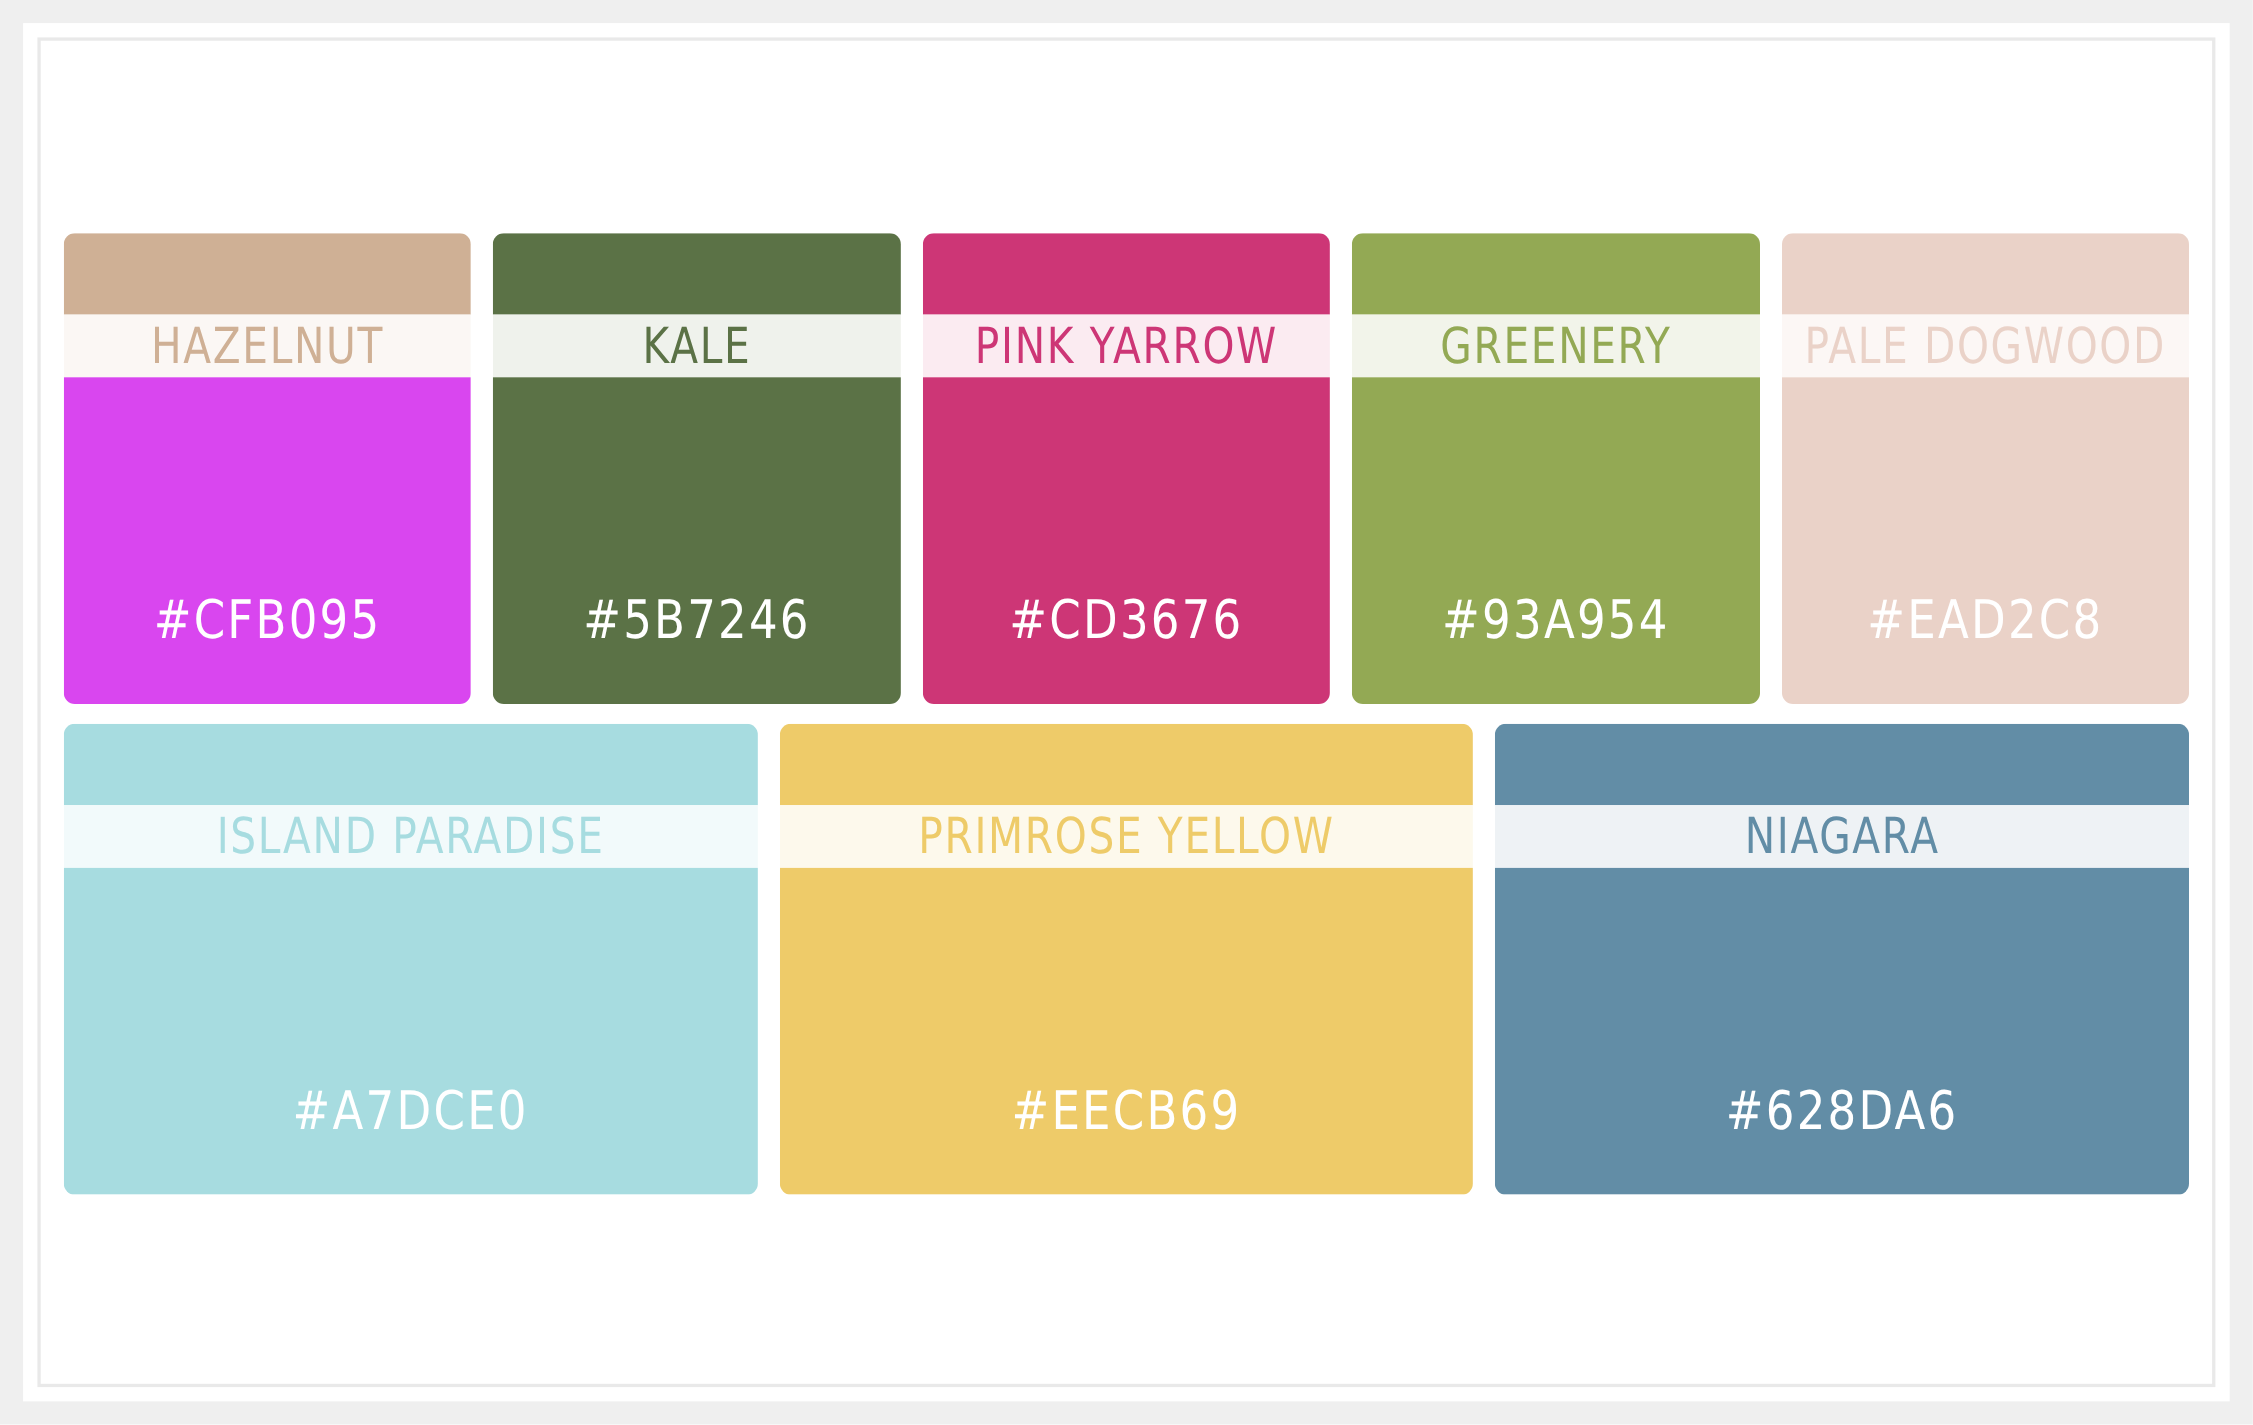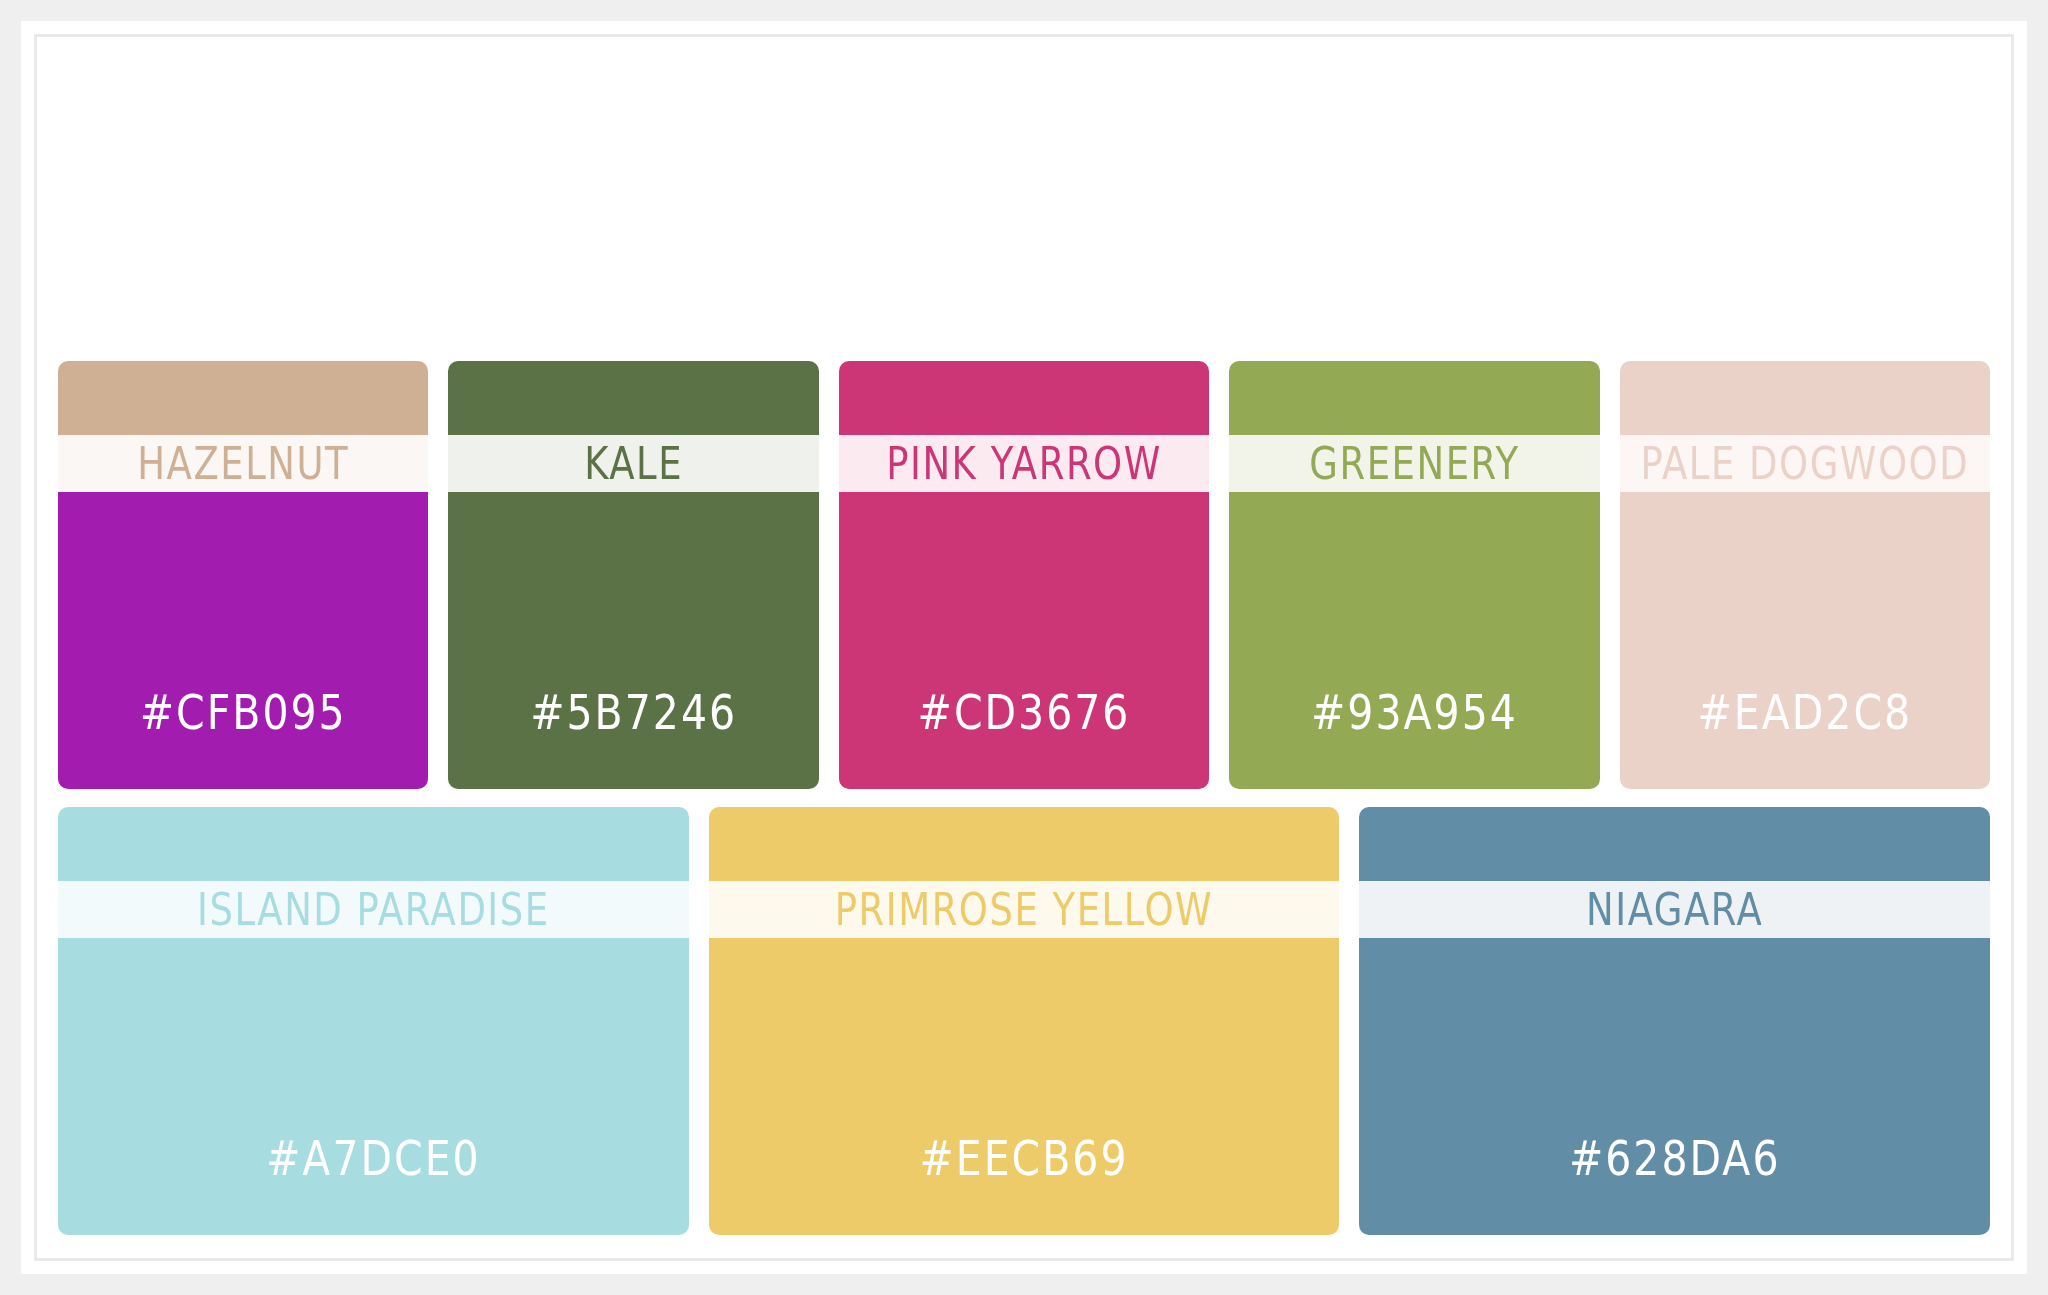--- a/index.html
+++ b/index.html
@@ -40,21 +40,21 @@
   }
   .stage {
     position: absolute;
     left: 0; top: 0;
     width: 2048px;
     height: 1295px;
     box-sizing: border-box;
     padding: 62px 58px 60px 58px;
     display: flex;
     flex-direction: column;
-    justify-content: flex-end;
+    justify-content: center;
   }
 
   
   .row {
     display: flex;
     gap: 20px;
     height: 428px;
     flex: 0 0 auto;
   }
   .row + .row { margin-top: 18px; }
@@ -125,21 +125,21 @@
 
 <div class="stage">
 
   <div class="row">
 
     <div class="card">
       <div class="card-top" style="background: rgb(207, 176, 149);"></div>
       <div class="label-band" style="background: rgb(251, 247, 244);">
         <span class="label-text" style="color: rgb(207, 176, 149);">HAZELNUT</span>
       </div>
-      <div class="card-body" style="background: #a21caf; text-decoration: underline;">
+      <div class="card-body" style="background: #d946ef; text-decoration: underline;">
         <span class="hex-text" style="color: rgb(255, 255, 255);">#CFB095</span>
       </div>
     </div>
 
     <div class="card">
       <div class="card-top" style="background: rgb(91, 114, 70);"></div>
       <div class="label-band" style="background: rgb(239, 242, 236);">
         <span class="label-text" style="color: rgb(91, 114, 70);">KALE</span>
       </div>
       <div class="card-body" style="background: rgb(91, 114, 70);">

